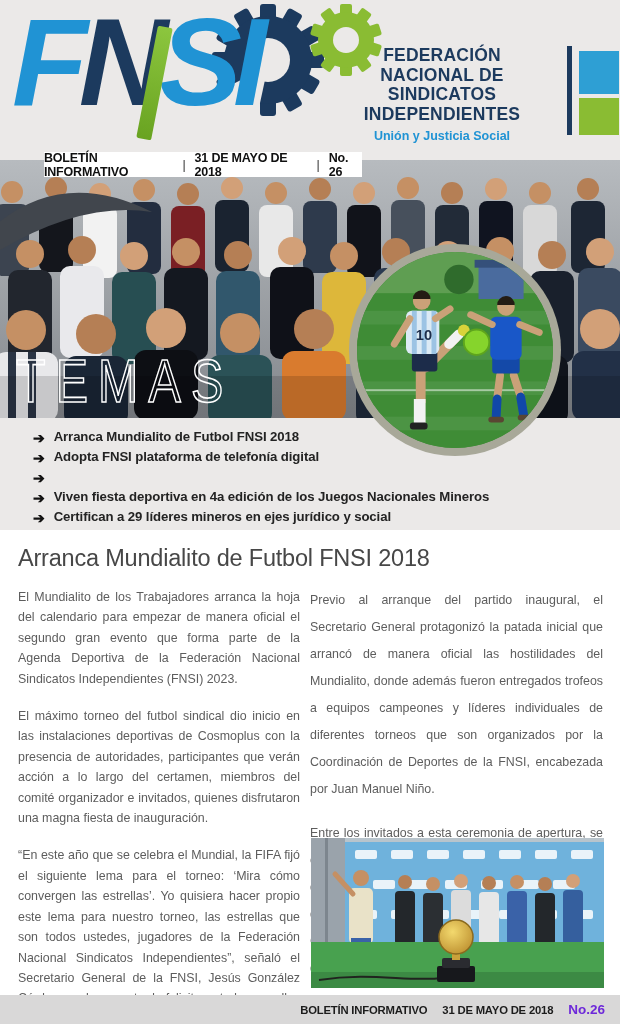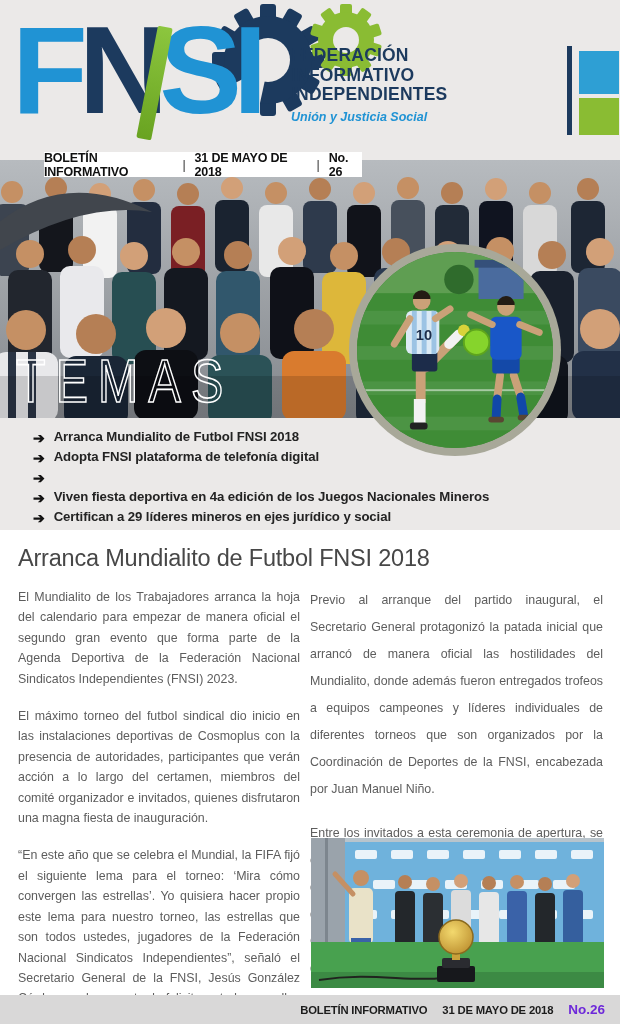--- a/index.html
+++ b/index.html
@@ -1,32 +1,32 @@
 <!DOCTYPE html>
 <html><head>
 <meta charset="utf-8">
 <style>
   html,body{margin:0;padding:0;background:#fff;}
   .page{position:relative;width:620px;height:1024px;background:#ffffff;overflow:hidden;
         font-family:"Liberation Sans",sans-serif;}
   .top-bg{position:absolute;left:0;top:0;width:620px;height:530px;background:#ebe9e8;}
 
   
-  .logo-letters{position:absolute;left:12px;top:8px;z-index:2;font-weight:bold;
-                font-size:124px;line-height:1;letter-spacing:-9px;}
+  .logo-letters{position:absolute;left:12px;top:0;z-index:2;font-weight:bold;
+                font-size:124px;line-height:1;letter-spacing:-9px;font-style:italic;}
   .letter-f,.letter-s,.letter-i{color:#2093d4;}
   .letter-n{color:#1c3a5e;}
   .logo-slash{position:absolute;left:147px;top:26px;width:15px;height:114px;z-index:3;
               background:linear-gradient(#8cc63e,#69a321);transform:rotate(11deg);border-radius:2px;}
   .logo-gears{position:absolute;left:200px;top:-2px;z-index:1;}
 
   
-  .org-block{position:absolute;left:291px;top:46px;width:260px;text-align:left;z-index:2;
+  .org-block{position:absolute;left:312px;top:46px;width:260px;text-align:center;z-index:2;
              color:#1c3a5e;font-weight:bold;font-size:17.5px;line-height:19.5px;letter-spacing:.2px;}
-  .org-tagline{margin-top:3px;color:#2093d4;font-style:italic;font-weight:bold;font-size:12.5px;letter-spacing:0;}
+  .org-tagline{margin-top:3px;color:#2093d4;font-weight:bold;font-size:12.5px;letter-spacing:0;}
   .flag-bar{position:absolute;left:567px;top:46px;width:5px;height:89px;background:#1c3a5e;}
   .flag-blue{position:absolute;left:579px;top:51px;width:40px;height:43px;background:#2e9fd4;}
   .flag-green{position:absolute;left:579px;top:98px;width:40px;height:37px;background:#8abc33;}
 
   
   .banner{position:absolute;left:44px;top:152px;width:318px;height:25px;background:#ffffff;z-index:6;
           display:flex;align-items:center;justify-content:center;gap:9px;
           font-weight:bold;font-size:12.5px;color:#101010;letter-spacing:-0.2px;}
   .banner .sep{font-weight:normal;color:#333;}
 
@@ -108,21 +108,22 @@
     </g>
   </svg>
 
   <div class="logo-letters">
     <span class="letter-f">F</span><span class="letter-n">N</span><span class="letter-s">S</span><span class="letter-i">I</span>
   </div>
   <div class="logo-slash"></div>
 
   <div class="org-block">
     <div>FEDERACIÓN</div>
-    <div>INFORMATIVO</div>
+    <div>NACIONAL DE</div>
+    <div>SINDICATOS</div>
     <div>INDEPENDIENTES</div>
     <div class="org-tagline">Unión y Justicia Social</div>
   </div>
   <div class="flag-bar"></div>
   <div class="flag-blue"></div>
   <div class="flag-green"></div>
 
   <div class="banner">
     <span>BOLETÍN INFORMATIVO</span>
     <span class="sep">|</span>

